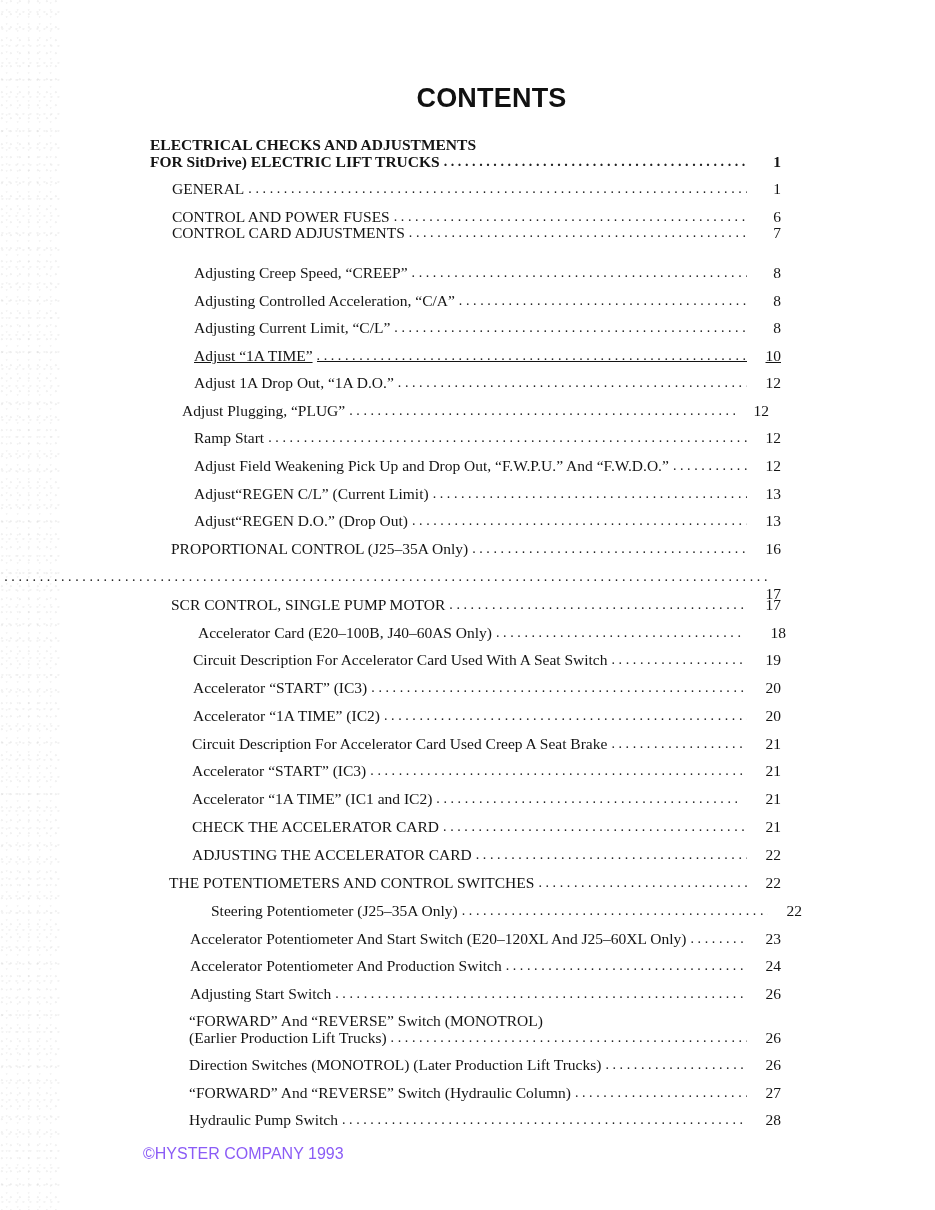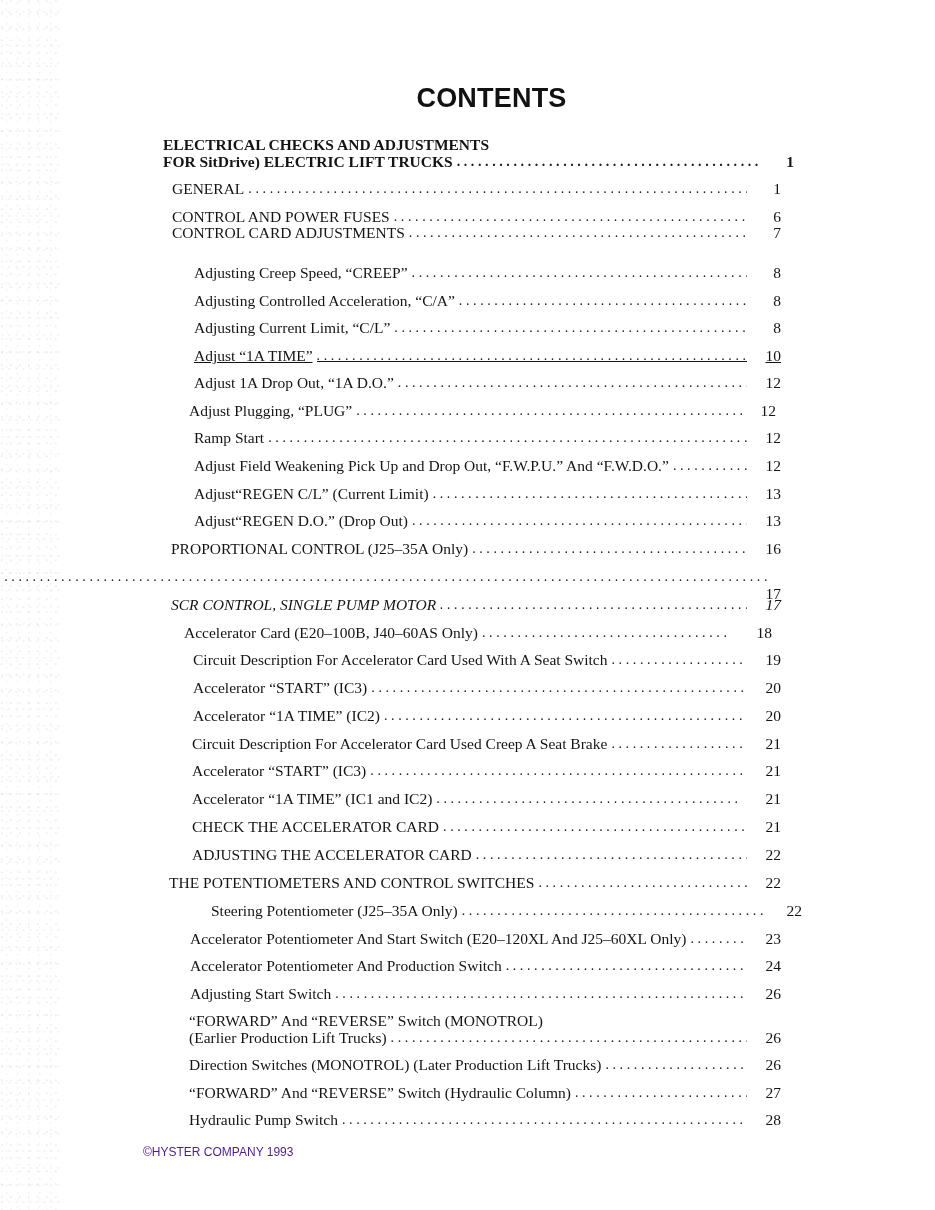--- a/index.html
+++ b/index.html
@@ -79,28 +79,28 @@
       color: #222;
       font-size: 14px;
     }
     .toc-entry .leader::before {
       content: "................................................................................................................................................................";
     }
     .toc-entry .page-num {
       flex: 0 0 24px;
       text-align: right;
     }
-    .toc-entry.lvl0 { font-weight: bold; margin-left: 13px; }
+    .toc-entry.lvl0 { font-weight: bold; }
     .footer {
       position: absolute;
       top: 1145px;
       left: 143px;
       font-family: "Liberation Sans", "DejaVu Sans", sans-serif;
-      font-size: 12px;
-      color: #4c1d95;
+      font-size: 16px;
+      color: #8b5cf6;
     }
   </style>
 </head>
 <body>
 
 <div class="scan-edge"></div>
 
 <h1 class="page-title" style="margin-top:0;">CONTENTS</h1>
 
 <div class="toc" id="toc">
@@ -181,21 +181,21 @@
     </div>
     <div class="toc-entry lvl2" style="top: 238px; left: 194px; width: 587px;">
       <div class="label-wrap">
         <div class="label-line">
           <span class="label-text">Adjust 1A Drop Out, “1A D.O.”</span>
           <span class="leader"></span>
         </div>
       </div>
       <span class="page-num">12</span>
     </div>
-    <div class="toc-entry lvl2" style="top: 266px; left: 189px; width: 587px;">
+    <div class="toc-entry lvl2" style="top: 266px; left: 182px; width: 587px;">
       <div class="label-wrap">
         <div class="label-line">
           <span class="label-text">Adjust Plugging, “PLUG”</span>
           <span class="leader"></span>
         </div>
       </div>
       <span class="page-num">12</span>
     </div>
     <div class="toc-entry lvl2" style="top: 293px; left: 194px; width: 587px;">
       <div class="label-wrap">
@@ -244,30 +244,30 @@
     </div>
     <div class="toc-entry lvl1" style="top: 432px; left: 171px; width: 610px; flex-direction: column;">
       <div class="label-wrap">
         <div class="label-line">
           <span class="label-text">SCR CONTROL, DUAL HYDRAULIC PUMP MOTORS</span>
           <span class="leader"></span>
         </div>
       </div>
       <span class="page-num">17</span>
     </div>
-    <div class="toc-entry lvl1" style="top: 460px; left: 171px; width: 610px; font-style: italic;">
+    <div class="toc-entry lvl1" style="top: 460px; left: 171px; width: 610px;">
       <div class="label-wrap">
         <div class="label-line">
           <span class="label-text">SCR CONTROL, SINGLE PUMP MOTOR</span>
           <span class="leader"></span>
         </div>
       </div>
       <span class="page-num">17</span>
     </div>
-    <div class="toc-entry lvl2" style="top: 488px; left: 184px; width: 588px; gap: 8px;">
+    <div class="toc-entry lvl2" style="top: 488px; left: 198px; width: 588px; gap: 8px;">
       <div class="label-wrap">
         <div class="label-line">
           <span class="label-text">Accelerator Card (E20–100B, J40–60AS Only)</span>
           <span class="leader"></span>
         </div>
       </div>
       <span class="page-num">18</span>
     </div>
     <div class="toc-entry lvl2" style="top: 515px; left: 193px; width: 588px;">
       <div class="label-wrap">

